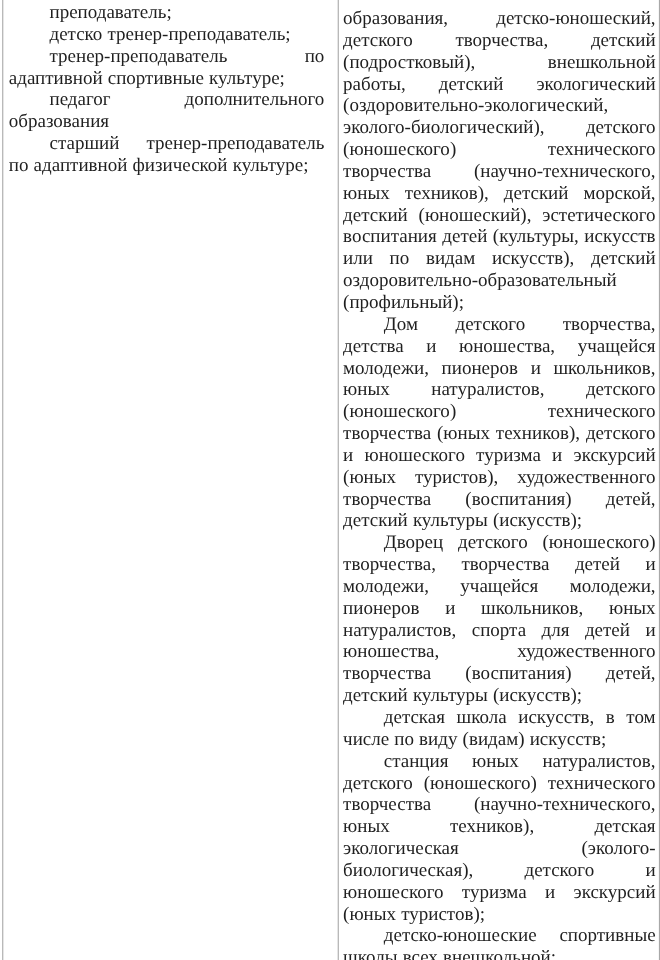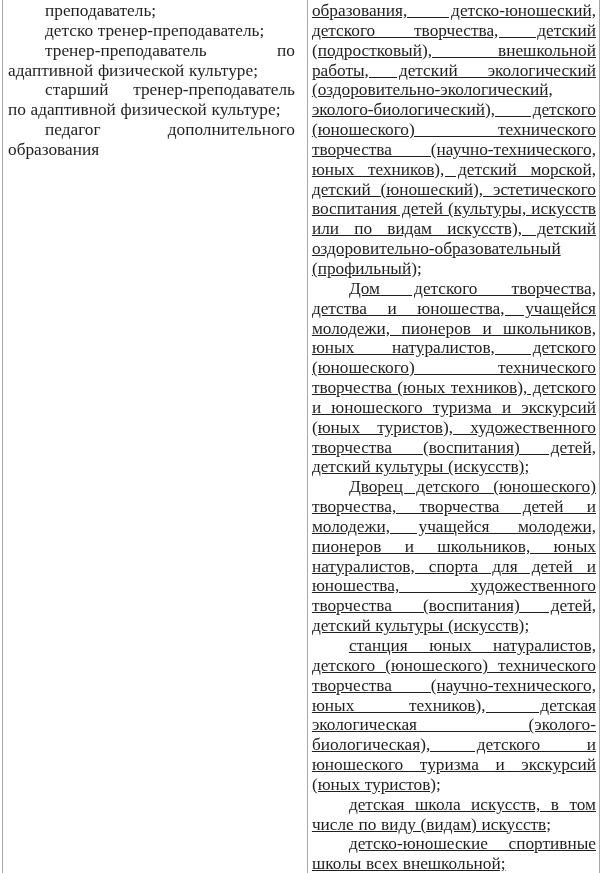--- a/index.html
+++ b/index.html
@@ -28,22 +28,21 @@
   }
   .cell-left {
     width: 328px;
     border-left: 1.5px solid #a8a8a8;
     border-right: 1.5px solid #a8a8a8;
     padding: 1px 12px 0 5px;
   }
   .cell-right {
     width: 314px;
     border-right: 1.5px solid #a8a8a8;
-    padding: 1px 3px 0 4px;
-    text-decoration: underline;
+    padding: 7px 3px 0 4px;
   }
   .cell p {
     margin: 0;
     font-size: 17.3px;
     line-height: 19.84px;
     text-align: justify;
     text-justify: inter-word;
     word-spacing: 0.02em;
   }
   .cell p.indent {
@@ -51,26 +50,26 @@
   }
 </style>
 </head>
 <body>
 
 <div class="page">
   <div class="doc-table">
     <div class="cell cell-left">
         <p class="indent">преподаватель;</p>
         <p class="indent">детско тренер-преподаватель;</p>
-        <p class="indent">тренер-преподаватель по адаптивной физической культуре;</p>
+        <p class="indent">тренер-преподаватель по адаптивной спортивные культуре;</p>
+        <p class="indent">педагог дополнительного образования</p>
         <p class="indent">старший тренер-преподаватель по адаптивной физической культуре;</p>
-        <p class="indent">педагог дополнительного образования</p>
       </div>
     <div class="cell cell-right">
         <p class="">образования, детско-юношеский, детского творчества, детский (подростковый), внешкольной работы, детский экологический (оздоровительно-экологический, эколого-биологический), детского (юношеского) технического творчества (научно-технического, юных техников), детский морской, детский (юношеский), эстетического воспитания детей (культуры, искусств или по видам искусств), детский оздоровительно-образовательный (профильный);</p>
         <p class="indent">Дом детского творчества, детства и юношества, учащейся молодежи, пионеров и школьников, юных натуралистов, детского (юношеского) технического творчества (юных техников), детского и юношеского туризма и экскурсий (юных туристов), художественного творчества (воспитания) детей, детский культуры (искусств);</p>
         <p class="indent">Дворец детского (юношеского) творчества, творчества детей и молодежи, учащейся молодежи, пионеров и школьников, юных натуралистов, спорта для детей и юношества, художественного творчества (воспитания) детей, детский культуры (искусств);</p>
+        <p class="indent">детская школа искусств, в том числе по виду (видам) искусств;</p>
         <p class="indent">станция юных натуралистов, детского (юношеского) технического творчества (научно-технического, юных техников), детская экологическая (эколого-биологическая), детского и юношеского туризма и экскурсий (юных туристов);</p>
-        <p class="indent">детская школа искусств, в том числе по виду (видам) искусств;</p>
         <p class="indent">детско-юношеские спортивные школы всех внешкольной;</p>
       </div>
   </div>
 </div>
 
 </body></html>

